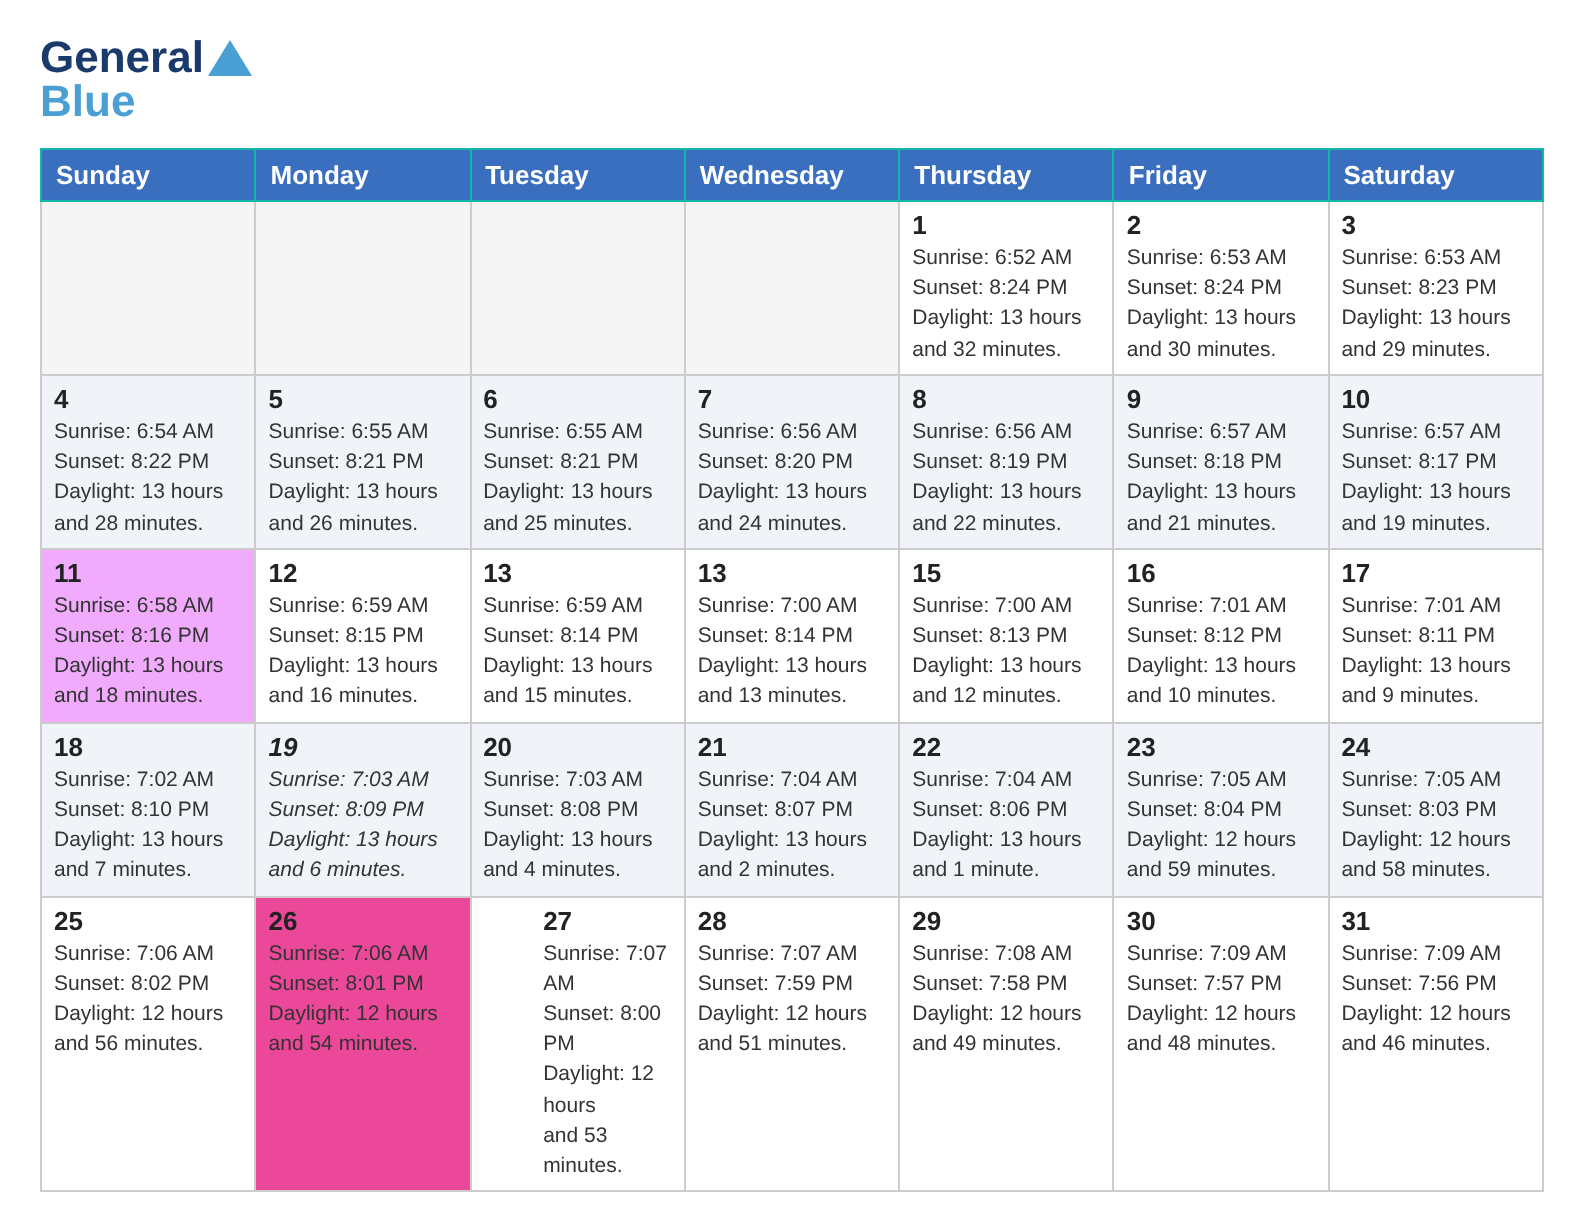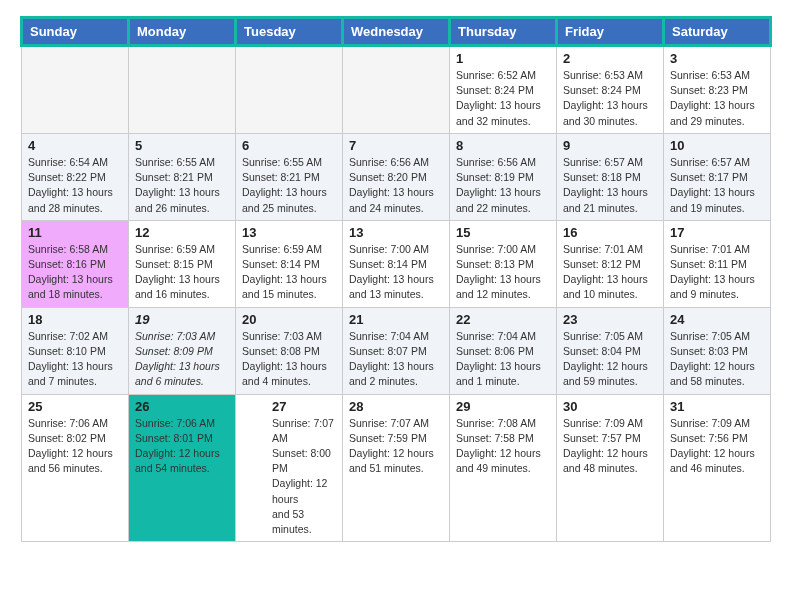--- a/index.html
+++ b/index.html
@@ -47,21 +47,21 @@
       border-collapse: collapse;
       table-layout: fixed;
     }
     .calendar-table th {
       background: #3a6ebf;
       color: #fff;
       text-align: left;
       padding: 5px 7px;
       font-size: 13px;
       font-weight: bold;
-      border: 3px solid #14b8a6;
+      border: 1px solid #14b8a6;
     }
     .calendar-table td {
       vertical-align: top;
       border: 1px solid #ccc;
       padding: 4px 6px;
       font-size: 10.5px;
       color: #222;
       height: 80px;
       background: #fff;
     }
@@ -80,20 +80,35 @@
     .day-detail {
       color: #333;
       line-height: 1.45;
       font-size: 10.5px;
     }
   </style>
 </head>
 <body>
 
 <div class="page">
+  <div class="header">
+    <div class="logo">
+      <div class="logo-row">
+        <span style="color:#1a3a6b;font-size:22px;font-weight:bold;">General</span>
+        <svg width="22" height="22" viewBox="0 0 22 22" style="margin-left:2px;">
+          <polygon points="11,2 22,20 0,20" fill="#4a9fd4"></polygon>
+        </svg>
+      </div>
+      <span style="color:#4a9fd4;font-size:22px;font-weight:bold;margin-top:-4px;">Blue</span>
+    </div>
+    <div class="title-block">
+      <div class="calendar-title"></div>
+      <div class="calendar-subtitle"></div>
+    </div>
+  </div>
 
   <table class="calendar-table">
     <thead>
       <tr>
         <th>Sunday</th>
         <th>Monday</th>
         <th>Tuesday</th>
         <th>Wednesday</th>
         <th>Thursday</th>
         <th>Friday</th>
@@ -282,21 +297,21 @@
           </td>
         </tr>
         <tr>
           <td style="background: rgb(255, 255, 255);">
             <div class="day-num">25</div>
             <div class="day-detail" style="white-space: pre-line;">Sunrise: 7:06 AM
 Sunset: 8:02 PM
 Daylight: 12 hours
 and 56 minutes.</div>
           </td>
-          <td style="background: #14b8a6;">
+          <td style="background: #ec4899;">
             <div class="day-num">26</div>
             <div class="day-detail" style="white-space: pre-line;">Sunrise: 7:06 AM
 Sunset: 8:01 PM
 Daylight: 12 hours
 and 54 minutes.</div>
           </td>
           <td style="background: rgb(255, 255, 255); padding-left: 36px;">
             <div class="day-num">27</div>
             <div class="day-detail" style="white-space: pre-line;">Sunrise: 7:07 AM
 Sunset: 8:00 PM

